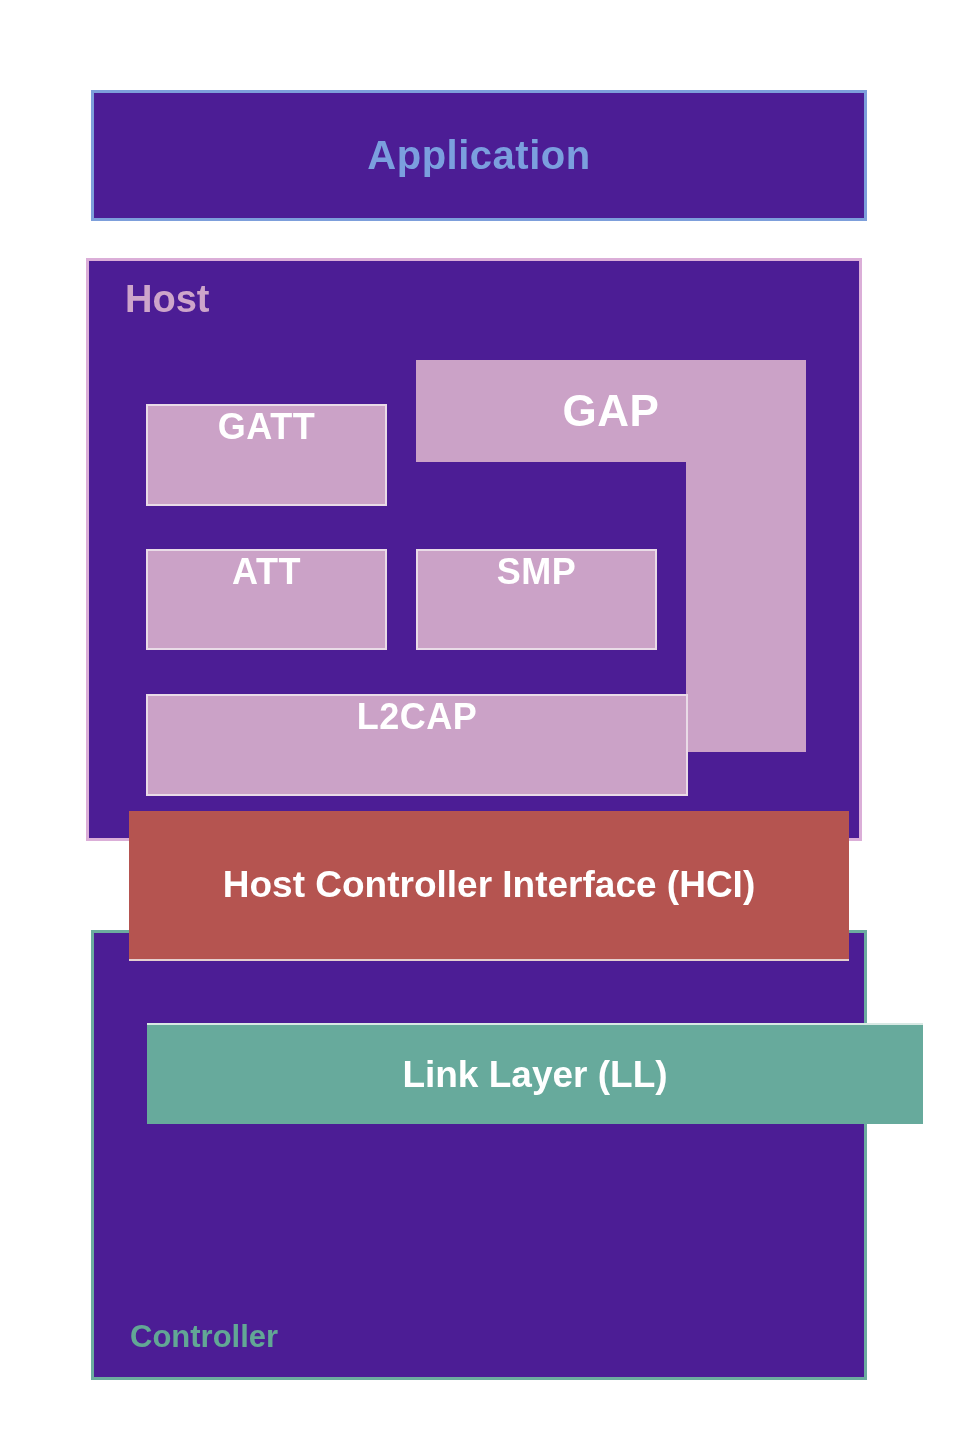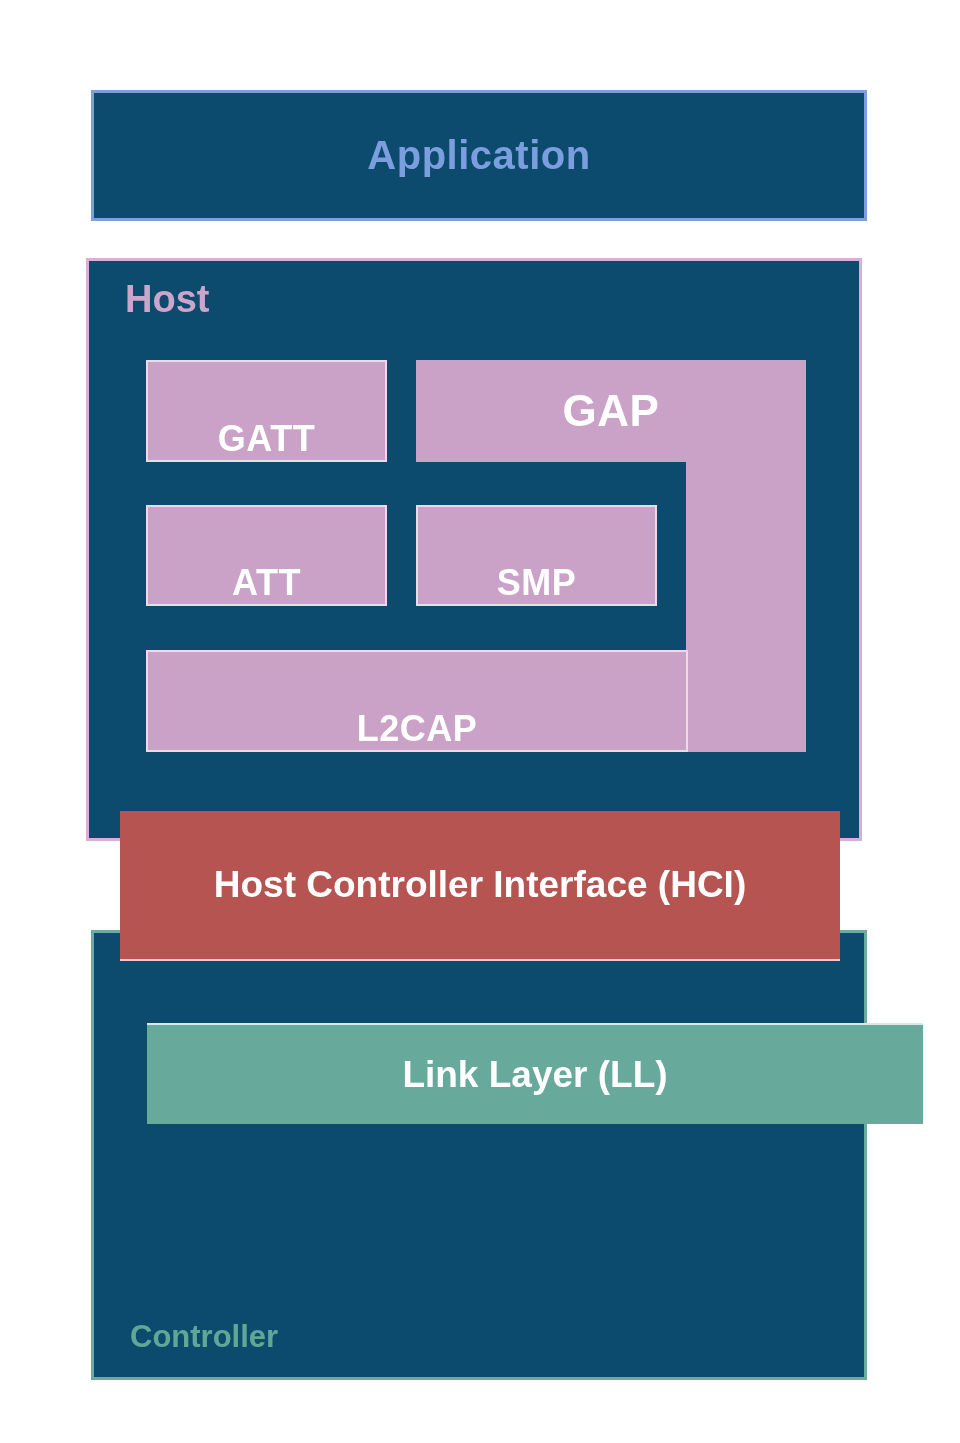--- a/index.html
+++ b/index.html
@@ -1,49 +1,49 @@
 <!DOCTYPE html>
 <html style="--app-border: #7d9fdb; --app-text: #7b9fde; --host-border: #dbaed8; --host-text: #cda5ca; --block-fill: #cba2c7; --block-border: #e9dbe7; --block-text: #ffffff; --hci-fill: #b55450; --hci-edge: #e4cfce; --hci-text: #ffffff; --controller-border: #6cac9f; --controller-text: #62a795; --bar-fill: #67aa9c; --bar-border: #d8e9e4; --bar-text: #ffffff;"><head>
 <meta charset="utf-8">
 <style>
   html,body{margin:0;padding:0;background:#ffffff;}
   body{font-family:"Liberation Sans","DejaVu Sans",sans-serif;}
   .canvas{position:relative;width:960px;height:1443px;background:#ffffff;overflow:hidden;}
 
   
-  .frame{position:absolute;box-sizing:border-box;background:#0c4a6e;}
+  .frame{position:absolute;box-sizing:border-box;background:#4c1d95;}
   .frame.app{left:91px;top:90px;width:776px;height:131px;border:3px solid var(--app-border);
     display:flex;align-items:center;justify-content:center;}
   .frame.host{left:86px;top:258px;width:776px;height:583px;border:3px solid var(--host-border);}
   .frame.controller{left:91px;top:930px;width:776px;height:450px;border:3px solid var(--controller-border);}
 
   .app-label{color:var(--app-text);font-size:40px;font-weight:bold;letter-spacing:0.5px;}
   .host-label{position:absolute;left:36px;top:17px;color:var(--host-text);font-size:38px;font-weight:bold;}
   .controller-label{position:absolute;left:36px;bottom:22px;color:var(--controller-text);font-size:31px;font-weight:bold;}
 
   
   .block{position:absolute;box-sizing:border-box;background:var(--block-fill);
     border:2px solid var(--block-border);
-    display:flex;align-items:flex-end;justify-content:center;
-    color:var(--block-text);font-size:36px;font-weight:bold;letter-spacing:0.5px;}
+    display:flex;align-items:flex-start;justify-content:center;
+    color:var(--block-text);font-size:36px;font-weight:bold;letter-spacing:0.5px;margin-top:44px;}
   .block.gatt{left:57px;top:99px;width:241px;height:102px;}
   .block.att{left:57px;top:244px;width:241px;height:101px;}
   .block.smp{left:327px;top:244px;width:241px;height:101px;}
   .block.l2cap{left:57px;top:389px;width:542px;height:102px;}
 
   
   .gap-shape{position:absolute;left:327px;top:99px;width:390px;height:392px;
     background:var(--block-fill);
     clip-path:polygon(0 0,390px 0,390px 392px,270px 392px,270px 102px,0 102px);}
   .gap-labelrow{position:absolute;left:0;top:0;width:390px;height:102px;
     display:flex;align-items:center;justify-content:center;
     color:var(--block-text);font-size:44px;font-weight:bold;letter-spacing:0.5px;}
 
   
-  .hci{position:absolute;left:120px;top:811px;width:720px;height:150px;z-index:5;
+  .hci{position:absolute;left:129px;top:811px;width:720px;height:150px;z-index:5;
     box-sizing:border-box;background:var(--hci-fill);border-bottom:2px solid var(--hci-edge);
     display:flex;align-items:center;justify-content:center;
     color:var(--hci-text);font-size:37px;font-weight:bold;}
 
   
   .bar{position:absolute;box-sizing:border-box;background:var(--bar-fill);
     border-top:2px solid var(--bar-border);
     display:flex;align-items:center;justify-content:center;
     color:var(--bar-text);font-size:37px;font-weight:bold;}
   .bar.ll{left:53px;top:90px;width:776px;height:101px;}

